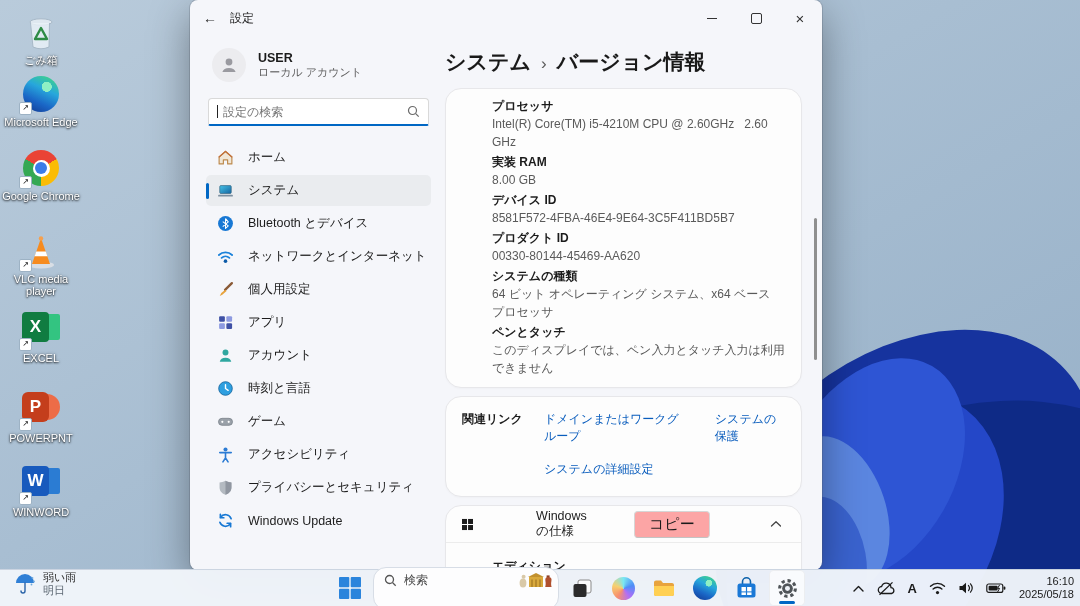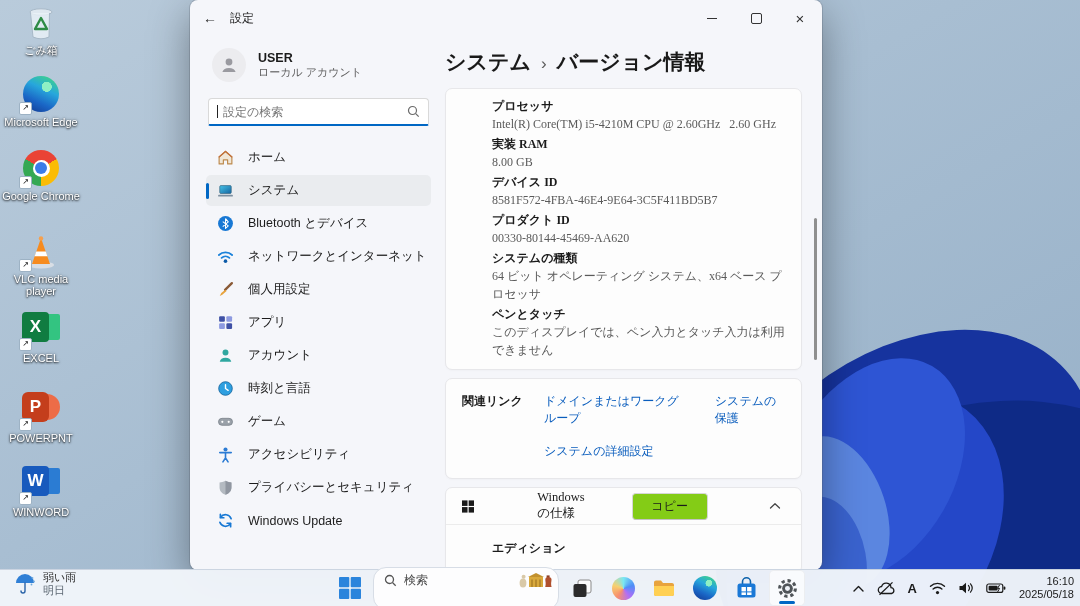--- a/index.html
+++ b/index.html
@@ -64,33 +64,33 @@
   .navitem.sel{background:#eaecef;}
   .navitem.sel::before{content:"";position:absolute;left:0;top:50%;margin-top:-8px;width:3px;height:16px;
            border-radius:2px;background:#0067c4;}
   .nicon{width:17px;height:17px;flex:0 0 17px;}
 
   
   .content{position:absolute;left:253px;top:36px;right:0;bottom:0;padding:12px 20px 0 2px;box-sizing:border-box;}
   .breadcrumb{display:flex;align-items:baseline;gap:10px;font-size:21px;font-weight:600;color:#191919;height:32px;}
   .breadcrumb .sep{font-size:17px;color:#5a5a5a;font-weight:400;}
   .breadcrumb .parent{cursor:pointer;}
-  .card{background:#fdfdfd;border:1px solid #e7e7ea;border-radius:7px;margin-top:8px;box-shadow:0 1px 2px rgba(0,0,0,.025);font-family:Liberation Serif, serif;}
+  .card{background:#fdfdfd;border:1px solid #e7e7ea;border-radius:16px;margin-top:8px;box-shadow:0 1px 2px rgba(0,0,0,.025);}
   .speccard{padding:8px 16px 8px 46px;}
   .specrow{margin-bottom:2px;}
   .speclabel{font-size:12px;font-weight:bold;color:#1b1b1b;line-height:18px;}
   .specvalue{font-size:12px;color:#5a5a5a;line-height:18px;}
   .relcard{padding:14px 16px 18px 16px;display:grid;grid-template-columns:82px 1fr;row-gap:16px;}
   .rellabel{font-size:12px;font-weight:bold;color:#1b1b1b;}
   .rellinks{display:flex;gap:30px;}
   .rellink{font-size:12px;color:#0a5dbd;text-decoration:none;cursor:pointer;}
   .wshead{height:36px;display:flex;align-items:center;padding:0 14px 0 16px;gap:47px;}
   .wstitle{font-size:12.5px;color:#1b1b1b;margin-left:16px;flex:1;}
-  .copybtn{min-width:76px;height:27px;background:#84cc16;border:1px solid #d6d6d6;border-bottom-color:#c3c3c3;
-           border-radius:4px;font-size:12px;color:#1b1b1b;font-family:inherit;cursor:pointer;text-align:center;}
+  .copybtn{min-width:76px;height:27px;background:#fca5a5;border:1px solid #d6d6d6;border-bottom-color:#c3c3c3;
+           border-radius:4px;font-size:15px;color:#1b1b1b;font-family:inherit;cursor:pointer;text-align:center;}
   .expander{width:30px;height:27px;display:flex;align-items:center;justify-content:center;margin-left:8px;cursor:pointer;}
   .wsbody{border-top:1px solid #ececec;padding:14px 16px 14px 46px;}
   .scrollthumb{position:absolute;right:5px;top:218px;width:3px;height:142px;background:#8f8f8f;border-radius:2px;z-index:3;}
 
   
   .taskbar{position:absolute;left:0;bottom:0;width:1080px;height:36px;z-index:4;
            background:rgba(241,245,250,.97);border-top:1px solid rgba(160,175,195,.45);}
   .weather{position:absolute;left:8px;top:0;height:28px;display:flex;align-items:center;gap:7px;cursor:pointer;padding:0 6px;}
   .wline1{font-size:11px;color:#2b2b2b;line-height:13px;}
   .wline2{font-size:11px;color:#5f6a75;line-height:13px;}
@@ -118,21 +118,21 @@
     <g>
       <ellipse cx="905" cy="505" rx="210" ry="150" transform="rotate(-38 905 505)" fill="#16339e"></ellipse>
       <ellipse cx="960" cy="560" rx="230" ry="150" transform="rotate(-18 960 560)" fill="#0e2a86"></ellipse>
       <ellipse cx="865" cy="540" rx="165" ry="120" transform="rotate(-52 865 540)" fill="#2447c8"></ellipse>
       <ellipse cx="872" cy="470" rx="120" ry="82" transform="rotate(-60 872 470)" fill="#2e55d4"></ellipse>
       <ellipse cx="838" cy="512" rx="48" ry="78" transform="rotate(-18 838 512)" fill="#5b86e0"></ellipse>
       <ellipse cx="826" cy="560" rx="40" ry="64" transform="rotate(-10 826 560)" fill="#3a63cf"></ellipse>
     </g>
   </svg>
 
-  <div class="dicon" style="top:4px">
+  <div class="dicon" style="top:14px">
     <div class="art">
       <svg width="40" height="38" viewBox="0 0 40 38">
         <ellipse cx="20" cy="8" rx="11" ry="3.2" fill="#dfe8f0" stroke="#a8b9c8" stroke-width="1"></ellipse>
         <path d="M9.5 9 12 33q8 3.6 16 0L28.5 9" fill="rgba(235,243,249,0.8)" stroke="#a8b9c8" stroke-width="1"></path>
         <path d="M20 14 26 25H14Z" fill="none" stroke="#2e8b46" stroke-width="2.4" stroke-linejoin="round"></path>
       </svg>
     </div>
     <div class="lbl">ごみ箱</div>
   </div>
 

